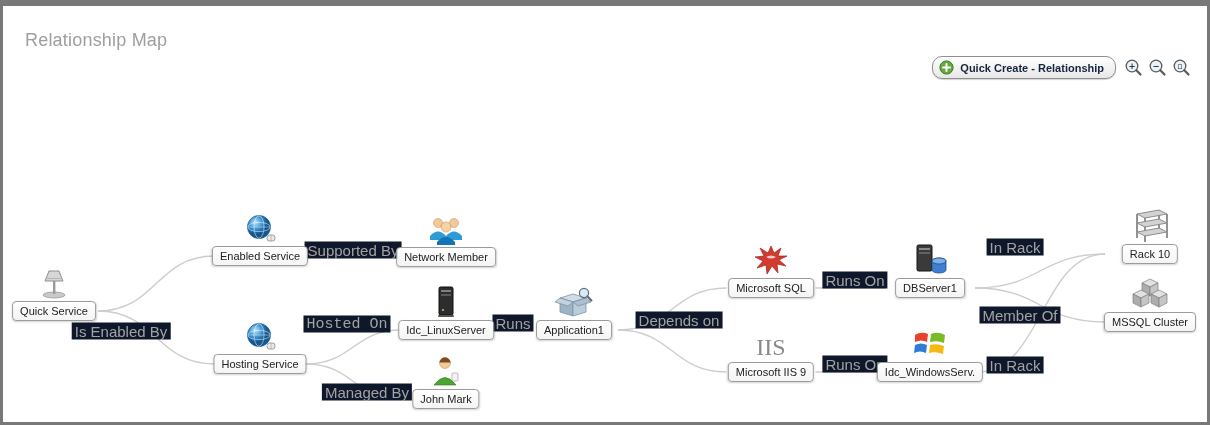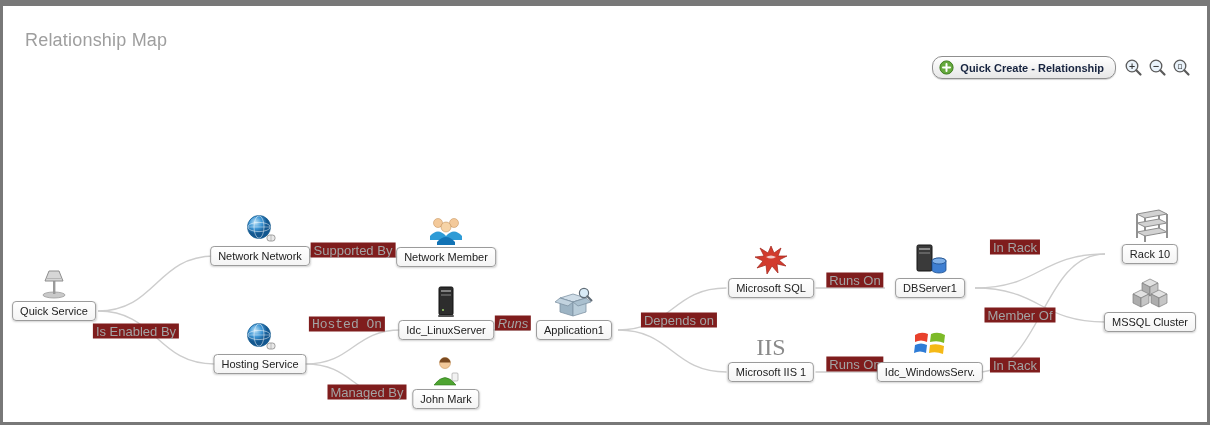--- a/index.html
+++ b/index.html
@@ -32,22 +32,22 @@
   .zoom-controls { display:flex; align-items:center; gap:5px; }
   .zoom-btn {
     border:none; background:transparent; padding:0; margin:0;
     line-height:0; cursor:pointer;
   }
   .canvas { position:absolute; left:0; top:0; width:100%; height:100%; }
   .edges-layer { position:absolute; left:0; top:0; }
   .edge { fill:none; stroke:var(--edge-line,#cdcdcd); stroke-width:1.4px; }
   .edge-label {
     position:absolute; transform:translate(-50%,-50%);
-    font-size:13px; color:var(--edge-label-text,#a3a3a3);
-    background:#7f1d1d; padding:0 3px; white-space:nowrap; z-index:2;
+    font-size:15px; color:var(--edge-label-text,#a3a3a3);
+    background:#0f172a; padding:0 3px; white-space:nowrap; z-index:2;
   }
   .node { position:absolute; width:0; height:0; z-index:3; }
   .node-icon {
     position:absolute; left:0; top:-12px;
     transform:translate(-50%,-100%); line-height:0;text-decoration:underline;
   }
   .node-box {
     position:absolute; left:0; top:0; transform:translate(-50%,-50%);
     padding:3px 7px; white-space:nowrap;
     border:1px solid var(--node-border,#9b9b9b); border-radius:4px;
@@ -106,25 +106,25 @@
         <path d="M 302.5 358 C 350.25 358 350.25 393 398 393" class="edge"></path>
         <path d="M 488 324 C 507.5 324 507.5 324 527 324" class="edge"></path>
         <path d="M 615 324 C 669.25 324 669.25 282 723.5 282" class="edge"></path>
         <path d="M 615 324 C 669.25 324 669.25 366 723.5 366" class="edge"></path>
         <path d="M 812.5 282 C 847.25 282 847.25 282 882 282" class="edge"></path>
         <path d="M 812.5 366 C 845.75 366 845.75 366 879 366" class="edge"></path>
         <path d="M 972 282 C 1037 282 1037 248 1102 248" class="edge"></path>
         <path d="M 972 282 C 1037 282 1037 316 1102 316" class="edge"></path>
         <path d="M 975 366 C 1038.5 366 1038.5 248 1102 248" class="edge"></path>
       </svg>
-  <span class="edge-label" style="left: 133px; top: 297px; margin-top: 28px;">Is Enabled By</span>
+  <span class="edge-label" style="left: 118px; top: 297px; margin-top: 28px;">Is Enabled By</span>
       <span class="edge-label" style="left: 350px; top: 244px;">Supported By</span>
       <span class="edge-label" style="left: 344px; top: 318px; font-family: Liberation Mono, monospace;">Hosted On</span>
       <span class="edge-label" style="left: 348px; top: 386px; margin-left: 16px;">Managed By</span>
-      <span class="edge-label" style="left: 510px; top: 317px; font-style: italic;">Runs</span>
+      <span class="edge-label" style="left: 510px; top: 317px;">Runs</span>
       <span class="edge-label" style="left: 676px; top: 314px;">Depends on</span>
       <span class="edge-label" style="left: 852px; top: 274px;">Runs On</span>
       <span class="edge-label" style="left: 852px; top: 358px;">Runs On</span>
       <span class="edge-label" style="left: 1012px; top: 241px;">In Rack</span>
       <span class="edge-label" style="left: 1017px; top: 309px;">Member Of</span>
       <span class="edge-label" style="left: 1012px; top: 359px;">In Rack</span>
       <div class="node" style="left: 51px; top: 305px;">
         <div class="node-icon"><svg width="38" height="32" viewBox="0 0 38 32">
     <ellipse cx="19" cy="28" rx="11" ry="3" fill="#c9c9c9" stroke="#9a9a9a" stroke-width="0.8"></ellipse>
     <rect x="18" y="13" width="2.4" height="14" fill="#9a9a9a"></rect>
@@ -142,21 +142,21 @@
                 <stop offset="100%" stop-color="#13578f"></stop>
     </radialGradient>
             </defs>
     <circle cx="16" cy="13" r="11.5" fill="url(#gg)" stroke="#1a5e92" stroke-width="0.8"></circle>
     <ellipse cx="16" cy="13" rx="5" ry="11.2" fill="none" stroke="rgba(255,255,255,.55)" stroke-width="0.9"></ellipse>
     <ellipse cx="16" cy="13" rx="11.2" ry="4.6" fill="none" stroke="rgba(255,255,255,.55)" stroke-width="0.9"></ellipse>
     <path d="M5 13 H27" stroke="rgba(255,255,255,.45)" stroke-width="0.9"></path>
     <rect x="24" y="21" width="8" height="6" rx="2.5" fill="#e8e8e8" stroke="#888" stroke-width="0.8"></rect>
     <path d="M28 21 v6" stroke="#aaa" stroke-width="0.7"></path>
   </svg></div>
-        <div class="node-box">Network Network</div>
+        <div class="node-box">Enabled Service</div>
       </div>
       <div class="node" style="left: 257px; top: 358px;">
         <div class="node-icon"><svg width="34" height="30" viewBox="0 0 34 30">
     <defs>
               <radialGradient id="gg" cx="35%" cy="30%">
       <stop offset="0%" stop-color="#bfe3f7"></stop>
                 <stop offset="55%" stop-color="#3f97d6"></stop>
                 <stop offset="100%" stop-color="#13578f"></stop>
     </radialGradient>
             </defs>
@@ -215,21 +215,21 @@
         <div class="node-icon"><svg width="36" height="32" viewBox="0 0 36 32">
     <path d="M18 2 L21 9 L28 4 L25 12 L34 12 L26 16 L33 22 L24 20 L25 29 L19 22 L14 30 L13 21 L4 24 L10 17 L2 13 L11 12 L7 4 L15 9 Z" fill="#d23b2e" stroke="#a02318" stroke-width="0.7"></path>
     <path d="M13 13 q5 -3 10 0 q-5 3.2 -10 0z" fill="#f3dcdc" opacity="0.9"></path>
   </svg></div>
         <div class="node-box">Microsoft SQL</div>
       </div>
       <div class="node" style="left: 768px; top: 366px;">
         <div class="node-icon"><svg width="54" height="26" viewBox="0 0 54 26">
     <text x="27" y="21" text-anchor="middle" font-family="Liberation Serif, serif" font-size="24" fill="#8a8a8a">IIS</text>
   </svg></div>
-        <div class="node-box">Microsoft IIS 1</div>
+        <div class="node-box">Microsoft IIS 9</div>
       </div>
       <div class="node" style="left: 927px; top: 282px;">
         <div class="node-icon"><svg width="36" height="33" viewBox="0 0 36 33">
     <rect x="5" y="2" width="15" height="26" rx="1.5" fill="#3a3a3a" stroke="#141414"></rect>
     <rect x="7" y="5" width="11" height="2" fill="#8a8a8a"></rect>
     <rect x="7" y="9" width="11" height="2" fill="#626262"></rect>
     <path d="M20 18 a7 3 0 0 1 14 0 v9 a7 3 0 0 1 -14 0 z" fill="#3e7fd2" stroke="#1d4f8e" stroke-width="0.8"></path>
     <ellipse cx="27" cy="18" rx="7" ry="3" fill="#7fb0e8" stroke="#1d4f8e" stroke-width="0.8"></ellipse>
   </svg></div>
         <div class="node-box">DBServer1</div>

